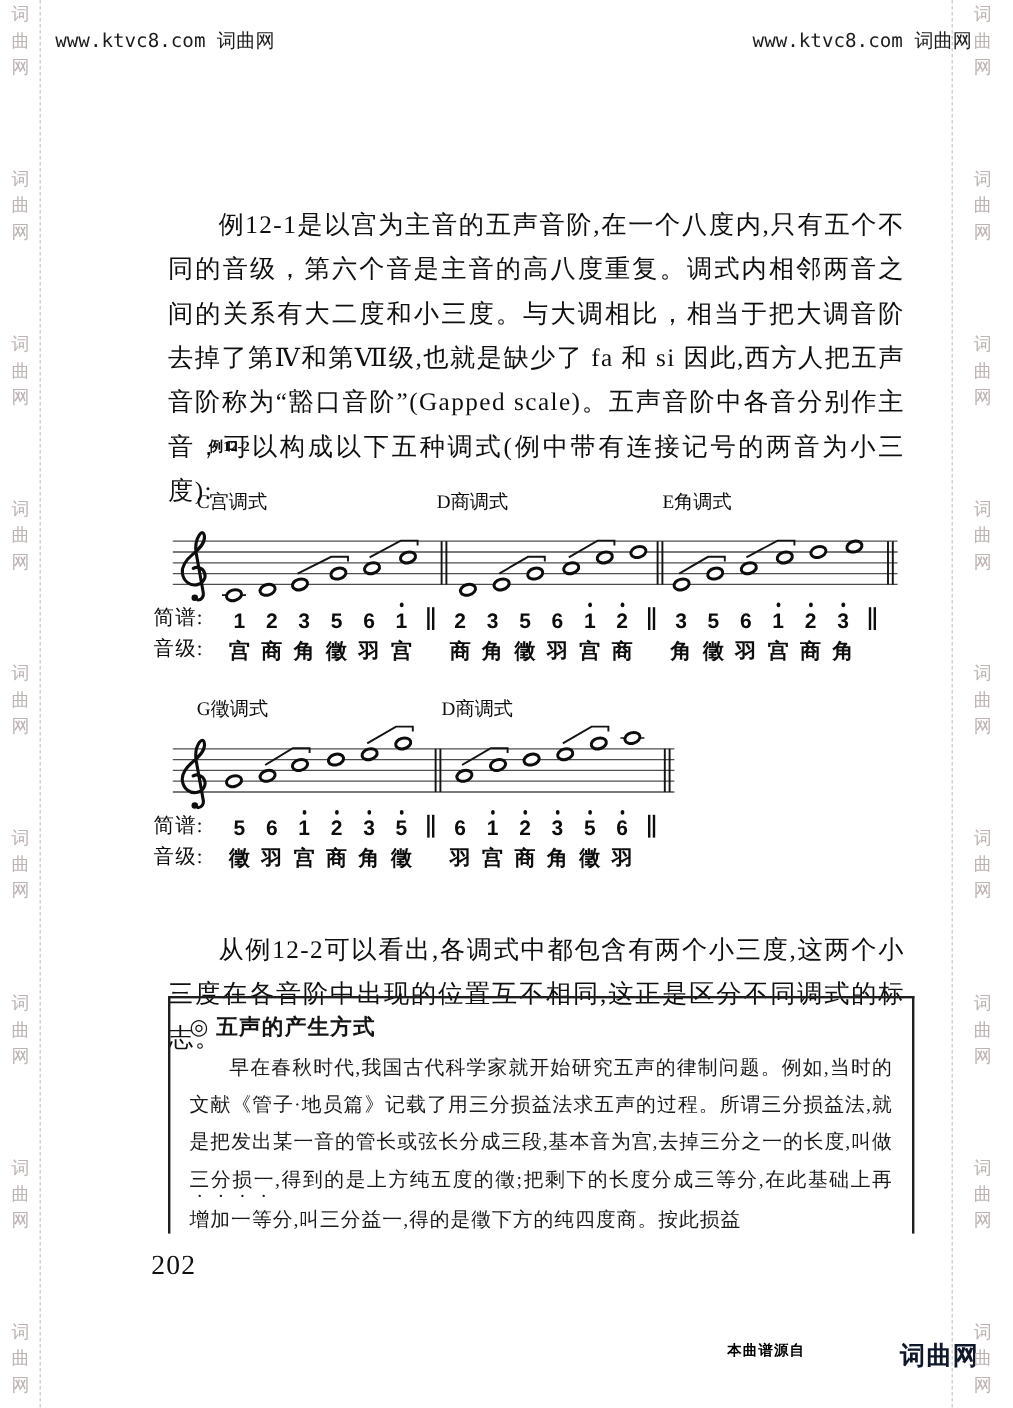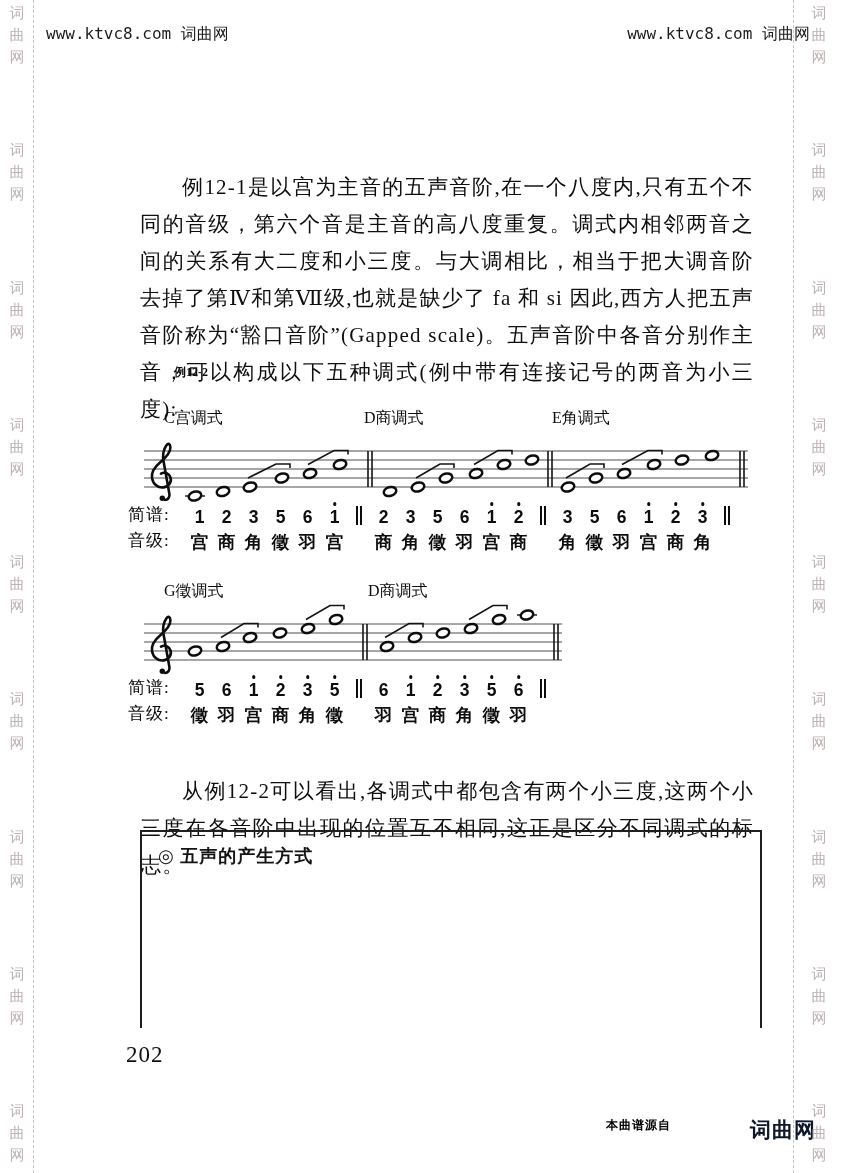--- a/index.html
+++ b/index.html
@@ -495,17 +495,18 @@
       <div class="jp-cell">
         <div class="jp-deg">羽</div>
       </div>
     </div>
   </div>
 
 <p class="para" id="para2">从例12-2可以看出,各调式中都包含有两个小三度,这两个小三度在各音阶中出现的位置互不相同,这正是区分不同调式的标志。</p>
 
 <div class="info-box">
   <div class="box-title">◎ 五声的产生方式</div>
+  <p class="box-text" id="box-text"><span>早在春秋时代,我国古代科学家就开始研究五声的律制问题。例如,当时的文献《管子·地员篇》记载了用三分损益法求五声的过程。所谓三分损益法,就是把发出某一音的管长或弦长分成三段,基本音为宫,去掉三分之一的长度,叫做</span><span class="em-dot">三分损一</span><span>,得到的是上方纯五度的徵;把剩下的长度分成三等分,在此基础上再增加一等分,叫</span><span class="em-dot">三分益一</span><span>,得的是徵下方的纯四度商。按此损益</span></p>
 </div>
 
 <div class="page-num">202</div>
 <div class="footer-source">本曲谱源自</div>
 <div class="footer-brand" id="footer-brand" style="color: #0f172a;">词曲网</div>
 
 </body></html>

